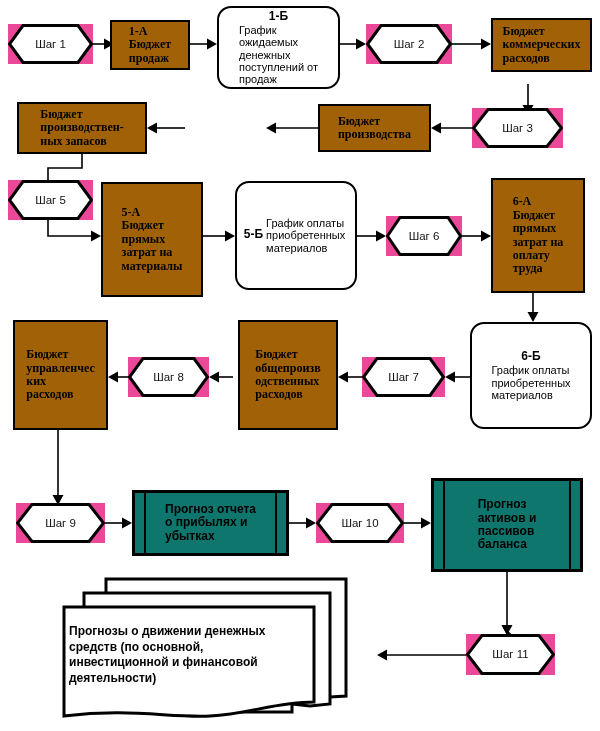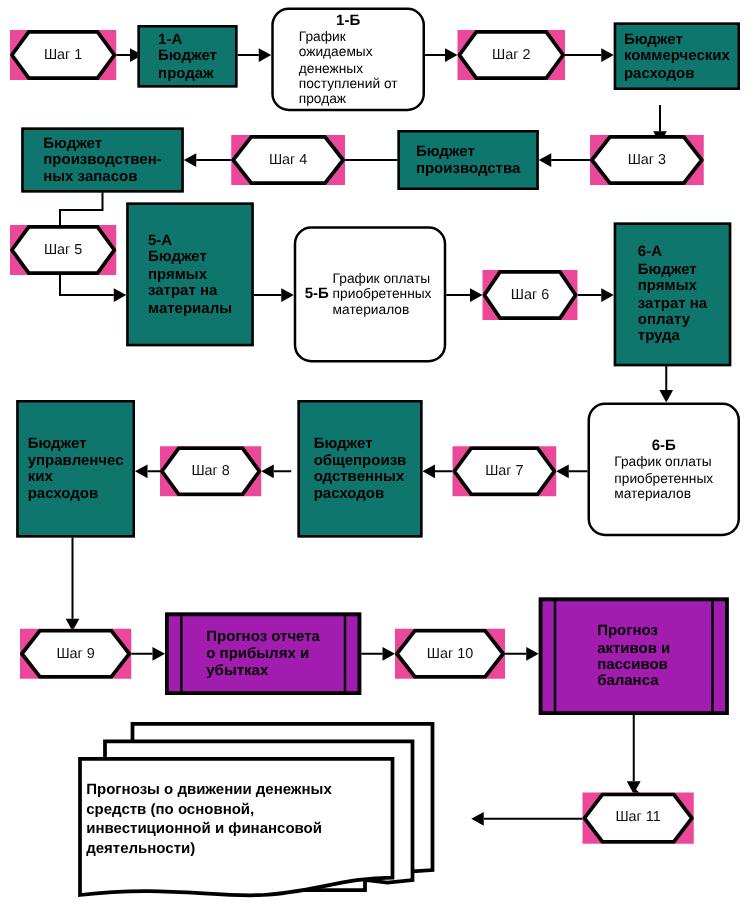--- a/index.html
+++ b/index.html
@@ -28,23 +28,24 @@
   }
   .node .txt{
     display:block;
     padding:0 3px;
     white-space:pre-line;
   }
 
   
   .proc{
     border:2px solid #000;
-    background:#0f766e;
+    background:#a16207;
     font-weight:bold;
     font-size:12px;
+    font-family:Liberation Serif, serif;
   }
 
   
   .hex{
     background:#ec4899;
     font-size:11.5px;
     font-weight:normal;
     color:#111;
   }
   .hex .hexbg{
@@ -64,21 +65,21 @@
     display:block;
     font-weight:bold;
     font-size:12px;
     margin-bottom:1px;
   }
   .round .body{display:block;}
 
   
   .predef{
     border:3px solid #000;
-    background:#a21caf;
+    background:#0f766e;
     font-weight:bold;
     font-size:12px;
   }
   .predef::before,
   .predef::after{
     content:"";
     position:absolute;
     top:0;bottom:0;
     width:0;
     border-left:2px solid #000;
@@ -219,47 +220,41 @@
 коммерческих
 расходов</span>
   </div>
 
   <div class="node proc" style="left:17px;top:102px;width:130px;height:52px;">
     <span class="txt">Бюджет
 производствен-
 ных запасов</span>
   </div>
 
-  <div class="node hex" style="left:185px;top:108px;width:91px;height:40px;">
-    <svg class="hexbg" viewBox="0 0 91 40" preserveAspectRatio="none">
-      <polygon points="16,1.5 75,1.5 89.5,20 75,38.5 16,38.5 1.5,20" fill="#fff" stroke="#000" stroke-width="3"></polygon>
-    </svg>
-    <span class="txt">Шаг 4</span>
-  </div>
 
   <div class="node proc" style="left:318px;top:104px;width:113px;height:48px;">
     <span class="txt">Бюджет
 производства</span>
   </div>
 
   <div class="node hex" style="left:472px;top:108px;width:91px;height:40px;">
     <svg class="hexbg" viewBox="0 0 91 40" preserveAspectRatio="none">
       <polygon points="16,1.5 75,1.5 89.5,20 75,38.5 16,38.5 1.5,20" fill="#fff" stroke="#000" stroke-width="3"></polygon>
     </svg>
     <span class="txt">Шаг 3</span>
   </div>
 
   <div class="node hex" style="left:8px;top:180px;width:85px;height:40px;">
     <svg class="hexbg" viewBox="0 0 85 40" preserveAspectRatio="none">
       <polygon points="15,1.5 70,1.5 83.5,20 70,38.5 15,38.5 1.5,20" fill="#fff" stroke="#000" stroke-width="3"></polygon>
     </svg>
     <span class="txt">Шаг 5</span>
   </div>
 
-  <div class="node proc" style="left:101px;top:162px;width:102px;height:115px;">
+  <div class="node proc" style="left:101px;top:182px;width:102px;height:115px;">
     <span class="txt">5-А
 Бюджет
 прямых
 затрат на
 материалы</span>
   </div>
 
   <div class="node round" style="left:235px;top:181px;width:122px;height:109px;flex-direction:row;">
     <span class="title">5-Б</span>
     <span class="body txt">График оплаты

